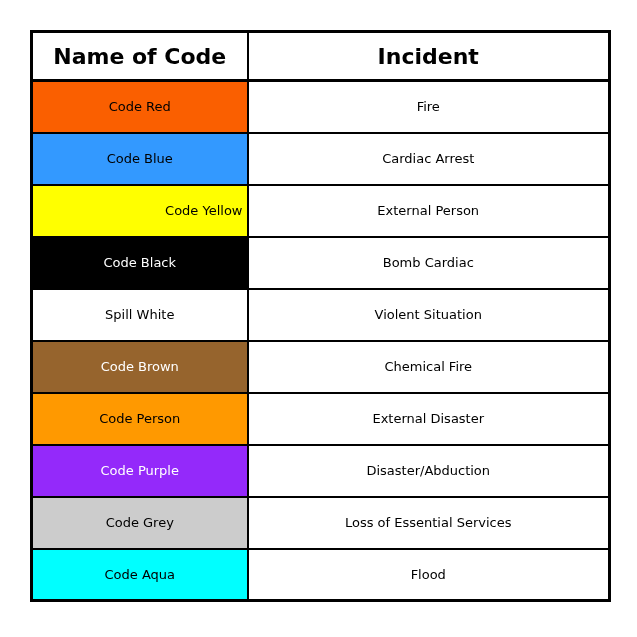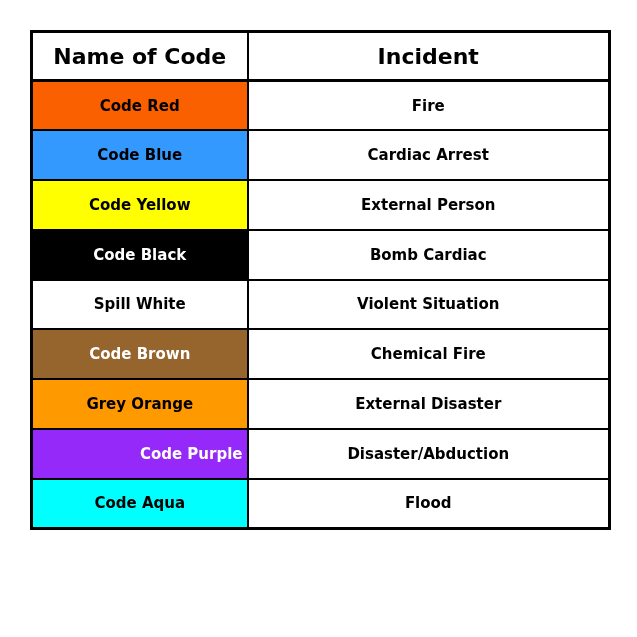--- a/index.html
+++ b/index.html
@@ -17,21 +17,21 @@
     position: relative;
     width: 637px;
     height: 637px;
     background: #ffffff;
   }
   #code-table {
     position: absolute;
     left: 30px;
     top: 30px;
     width: 578px;
-    height: 500px;
+    height: 572px;
     border-collapse: collapse;
     table-layout: fixed;
     background: #a16207;
     box-sizing: border-box;
     border: 3px solid #000000;
   }
   #code-table col.col-code { width: 216px; }
   #code-table col.col-incident { width: 362px; }
 
   #code-table th,
@@ -48,22 +48,22 @@
   }
   #code-table thead th {
     font-size: 22px;
     font-weight: bold;
     color: #000000;
     background: #ffffff;
     height: 49px;
     border-bottom-width: 3px;
   }
   #code-table tbody td {
-    font-size: 15px;
-    font-weight: bold;
+    font-size: 13px;
+    font-weight: normal;
   }
   td.cell-code {
     color: #000000;
   }
   td.cell-incident {
     background: #ffffff;
     color: #000000;
   }
 </style>
 </head>
@@ -86,42 +86,46 @@
 
     <tr>
           <td class="cell-code" style="background: rgb(250, 95, 0); color: rgb(0, 0, 0);">Code Red</td>
           <td class="cell-incident">Fire</td>
         </tr>
         <tr>
           <td class="cell-code" style="background: rgb(51, 153, 255); color: rgb(0, 0, 0);">Code Blue</td>
           <td class="cell-incident">Cardiac Arrest</td>
         </tr>
         <tr>
-          <td class="cell-code" style="background: rgb(255, 255, 0); color: rgb(0, 0, 0);">Code Yellow</td>
+          <td class="cell-code" style="background: rgb(255, 255, 0); color: rgb(0, 0, 0); text-align: right;">Code Yellow</td>
           <td class="cell-incident">External Person</td>
         </tr>
         <tr>
           <td class="cell-code" style="background: rgb(0, 0, 0); color: rgb(255, 255, 255);">Code Black</td>
           <td class="cell-incident">Bomb Cardiac</td>
         </tr>
         <tr>
           <td class="cell-code" style="background: rgb(255, 255, 255); color: rgb(0, 0, 0);">Spill White</td>
           <td class="cell-incident">Violent Situation</td>
         </tr>
         <tr>
           <td class="cell-code" style="background: rgb(150, 100, 45); color: rgb(255, 255, 255);">Code Brown</td>
           <td class="cell-incident">Chemical Fire</td>
         </tr>
         <tr>
-          <td class="cell-code" style="background: rgb(255, 153, 0); color: rgb(0, 0, 0);">Grey Orange</td>
+          <td class="cell-code" style="background: rgb(255, 153, 0); color: rgb(0, 0, 0);">Code Person</td>
           <td class="cell-incident">External Disaster</td>
         </tr>
         <tr>
-          <td class="cell-code" style="background: rgb(148, 41, 250); color: rgb(255, 255, 255); text-align: right;">Code Purple</td>
+          <td class="cell-code" style="background: rgb(148, 41, 250); color: rgb(255, 255, 255);">Code Purple</td>
           <td class="cell-incident">Disaster/Abduction</td>
+        </tr>
+        <tr>
+          <td class="cell-code" style="background: rgb(204, 204, 204); color: rgb(0, 0, 0);">Code Grey</td>
+          <td class="cell-incident">Loss of Essential Services</td>
         </tr>
         <tr>
           <td class="cell-code" style="background: rgb(0, 255, 255); color: rgb(0, 0, 0);">Code Aqua</td>
           <td class="cell-incident">Flood</td>
         </tr>
       </tbody>
   </table>
 
 </div>
 

